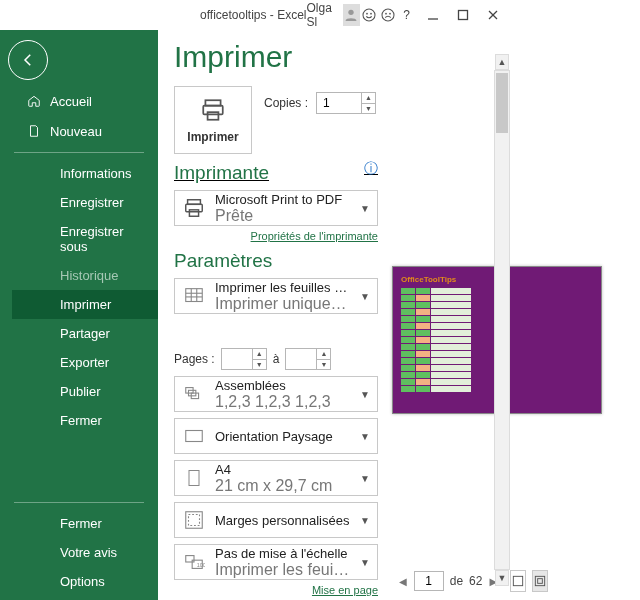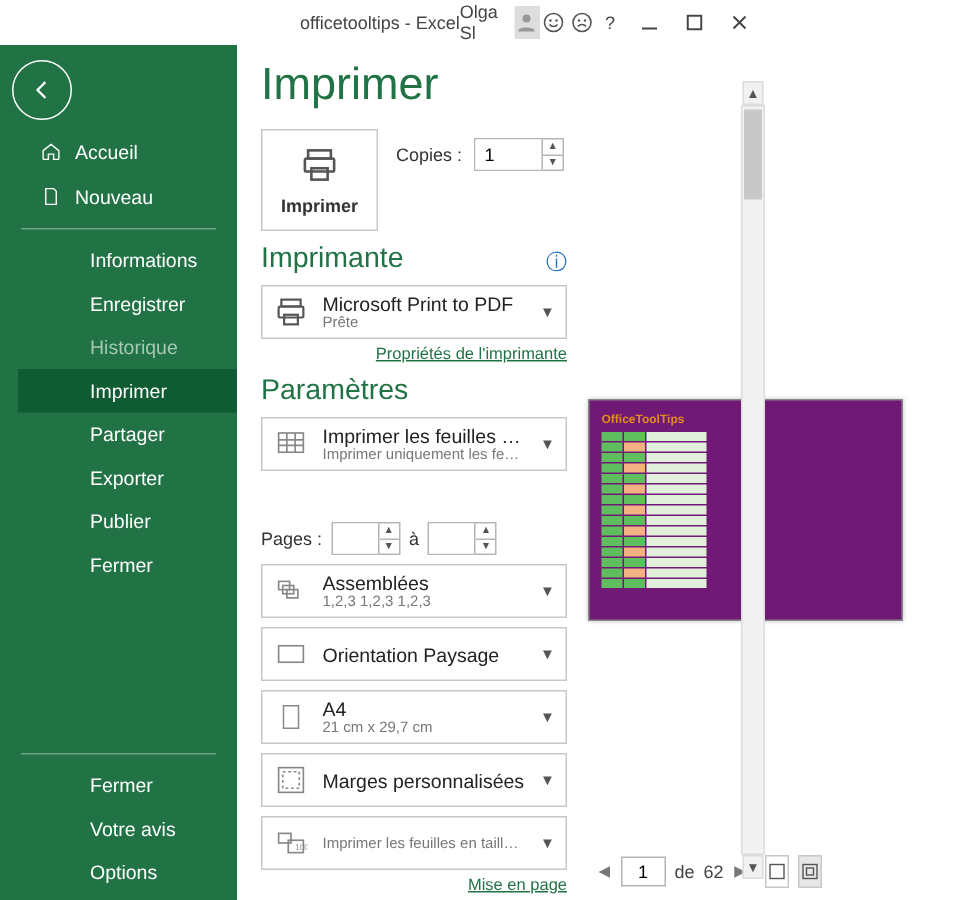--- a/index.html
+++ b/index.html
@@ -21,38 +21,38 @@
   .sidebar .item .ic { width: 16px; height: 16px; display:inline-flex; align-items:center; justify-content:center; }
   .sidebar .sep { height: 1px; background: rgba(255,255,255,0.35); margin: 6px 14px; }
   .sidebar .item.selected { background: #0f5b33; }
   .sidebar .item.disabled { color: #a5c8b4; }
   .sidebar .bottom { margin-top: auto; padding-bottom: 4px; }
 
   .main { flex: 1; display: flex; min-width: 0; }
   .settings { width: 230px; padding: 10px 10px 4px 16px; display: flex; flex-direction: column; gap: 6px; min-width: 0; }
   .settings h1 { font-size: 30px; font-weight: 300; color: #217346; margin-bottom: 6px; }
   .settings h2 { font-size: 19px; font-weight: 400; color: #217346; margin-top: 2px; }
-  .headrow { display:flex; align-items:flex-end; justify-content:space-between; }
+  .headrow { display:flex; align-items:flex-start; justify-content:space-between;text-decoration:underline; }
   .headrow .info { color:#1e6fc6; font-size:14px; }
 
   .printbtn-row { display: flex; align-items: flex-start; gap: 12px; }
   .printbtn { width: 78px; height: 68px; border: 1px solid #c8c8c8; display: flex; flex-direction: column; align-items: center; justify-content: center; gap: 4px; font-size: 12px; color: #333; }
   .printbtn .lbl { font-weight: 600; }
   .copies-row { display: flex; align-items: center; gap: 8px; font-size: 12px; color: #333; margin-top:6px;}
   .spinner { display: flex; align-items: stretch; border: 1px solid #b6b6b6; height: 22px; }
   .spinner input { width: 44px; border: none; padding: 0 6px; font-size: 12px; outline: none; }
   .spinner .spin { width: 14px; display:flex; flex-direction:column; border-left:1px solid #b6b6b6;}
   .spinner .spin div { flex:1; display:flex; align-items:center; justify-content:center; font-size:7px; color:#555; line-height:1;}
   .spinner .spin div:first-child{border-bottom:1px solid #b6b6b6;}
 
   .dropdown { border: 1px solid #c8c8c8; display: flex; align-items: center; padding: 4px 6px; gap: 8px; min-height: 36px; background: #fff; }
   .dropdown .dicon { width: 26px; height: 26px; display:flex; align-items:center; justify-content:center; color:#555; flex-shrink:0;}
   .dropdown .dtext { flex: 1; min-width: 0; }
   .dropdown .dtext .t1 { font-size: 13px; color: #222; white-space: nowrap; overflow: hidden; text-overflow: ellipsis; }
-  .dropdown .dtext .t2 { font-size: 10px; color: #777; white-space: nowrap; overflow: hidden; text-overflow: ellipsis; }
+  .dropdown .dtext .t2 { font-size: 16px; color: #777; white-space: nowrap; overflow: hidden; text-overflow: ellipsis; }
   .dropdown .caret { width: 12px; text-align:center; color:#555; font-size:10px; }
 
   .linkrow { text-align: right; font-size: 11px; color: #217346; text-decoration: underline; margin-top:-2px; }
 
   .pages-row { display: flex; align-items: center; gap: 6px; font-size: 12px; color:#333;margin-top:28px;}
   .pages-row .spinner input { width: 30px; }
 
   .preview { flex: 1; display: flex; flex-direction: column; border-left: 0px solid #e6e6e6; padding: 6px 4px 4px 4px; min-width:0; position:relative;}
   .preview .scroll { position:absolute; right:2px; top:40px; bottom:30px; width:16px; background:#f1f1f1; border:1px solid #dcdcdc;}
   .preview .scroll .thumb{position:absolute; left:1px; right:1px; top:2px; height:60px; background:#c8c8c8;}
@@ -150,20 +150,23 @@
           </span>
         <span>Nouveau</span>
       </div>
       <div class="sep"></div>
       <div class="item small">
           <span>Informations</span>
         </div>
       <div class="item small">
           <span>Enregistrer</span>
         </div>
+      <div class="item small">
+          <span>Enregistrer sous</span>
+        </div>
       <div class="item small disabled">
           <span>Historique</span>
         </div>
       <div class="item small selected">
           <span>Imprimer</span>
         </div>
       <div class="item small">
           <span>Partager</span>
         </div>
       <div class="item small">
@@ -329,20 +332,21 @@
 
         <div class="dropdown">
           <span class="dicon">
               <svg width="22" height="22" viewBox="0 0 24 24" fill="none" stroke="#888" stroke-width="1.2">
                 <rect x="3" y="5" width="9" height="7"></rect>
                 <rect x="10" y="10" width="11" height="9"></rect>
                 <text x="15" y="17" font-size="6" fill="#888" stroke="none">100</text>
               </svg>
             </span>
           <span class="dtext">
+              <div class="t1">Pas de mise à l'échelle</div>
               <div class="t2">Imprimer les feuilles en taill…</div>
             </span>
           <span class="caret">▼</span>
         </div>
 
         <div class="linkrow"><span>Mise en page</span></div>
       </div>
 
       <div class="preview">
         <div class="scroll">

